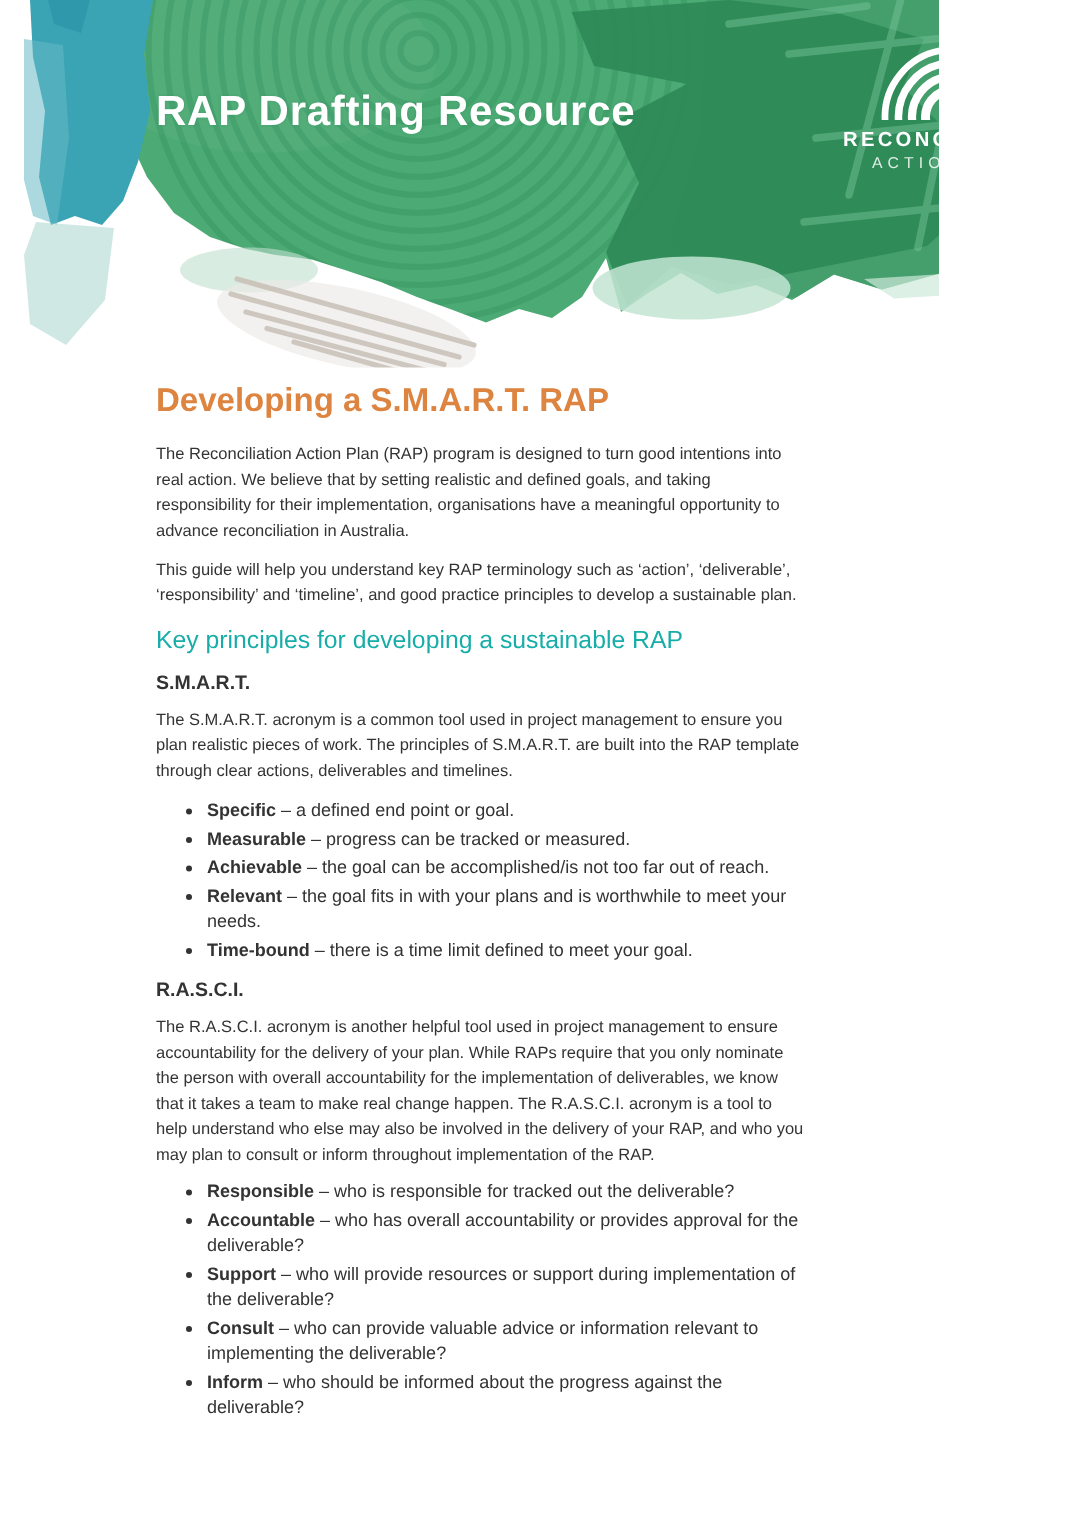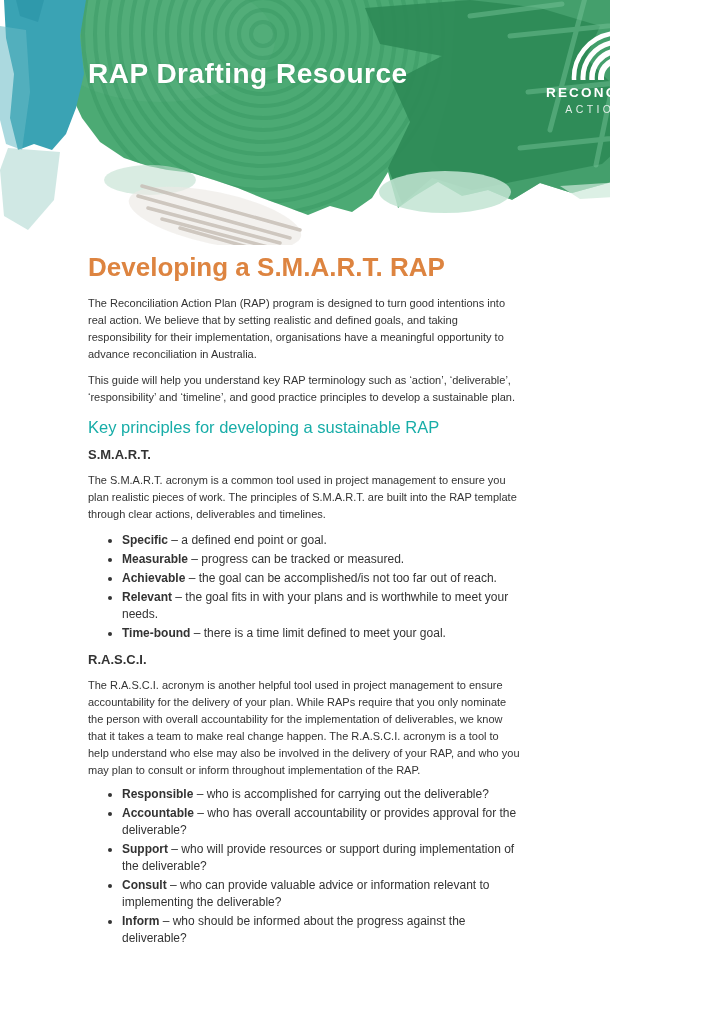--- a/index.html
+++ b/index.html
@@ -3,40 +3,41 @@
 <meta charset="utf-8">
 <style>
   html,body { margin:0; padding:0; background:#ffffff; }
   .page {
     position: relative;
     width: 610px; height: 1024px;
     background: #ffffff;
     overflow: hidden;
     font-family: "Liberation Sans", "DejaVu Sans", sans-serif;
     color: #333333;
+    padding-left: 16px;
   }
   
   .header { position: relative; width: 724px; height: 245px; }
   .header svg.art { position:absolute; left:0; top:0; display:block; }
   .banner-title {
     position: absolute; left: 88px; top: 58px;
     font-size: 28px; font-weight: bold; color: #ffffff;
     letter-spacing: 0.5px; white-space: nowrap;
     text-shadow: 0 0 2px rgba(40,120,80,0.25);
   }
   .logo { position: absolute; left: 540px; top: 22px; width: 158px; text-align: center; }
   .logo .arcs { display:block; margin: 0 auto 5px auto; }
   .logo-line1 { font-size: 13.5px; font-weight: bold; color:#ffffff; letter-spacing: 2.2px; white-space: nowrap; }
   .logo-line2 { font-size: 10.5px; color: rgba(255,255,255,0.85); letter-spacing: 3.4px; margin-top: 3px; white-space: nowrap; }
   
   .content { margin: 0 88px; }
   .content p { margin: 9px 0 0 0; font-size: 11px; line-height: 17px; }
   .content p.first { margin-top: 16px; }
   h1.doc {
-    margin: 10px 0 0 0; font-size: 26px; line-height: 24px;
+    margin: 10px 0 0 0; font-size: 22px; line-height: 24px;
     font-weight: bold; color: #DD8440;
   }
   h2.doc {
     margin: 11px 0 0 0; font-size: 16.5px; line-height: 20px;
     font-weight: normal; color: #18ADA8;
   }
   h3.doc { margin: 10px 0 0 0; font-size: 13px; line-height: 16px; font-weight: bold; color:#333333; }
   ul.doc { margin: 9px 0 0 0; padding: 0 0 0 34px; }
   ul.doc.second { margin-top: 7px; }
   ul.doc li { font-size: 12px; line-height: 17px; margin-bottom: 2px; }
@@ -158,21 +159,21 @@
       <li><span class="b">Achievable</span><span> – the goal can be accomplished/is not too far out of reach.</span></li>
       <li><span class="b">Relevant</span><span> – the goal fits in with your plans and is worthwhile to meet your needs.</span></li>
       <li><span class="b">Time-bound</span><span> – there is a time limit defined to meet your goal.</span></li>
     </ul>
 
     <h3 class="doc">R.A.S.C.I.</h3>
 
     <p>The R.A.S.C.I. acronym is another helpful tool used in project management to ensure accountability for the delivery of your plan. While RAPs require that you only nominate the person with overall accountability for the implementation of deliverables, we know that it takes a team to make real change happen. The R.A.S.C.I. acronym is a tool to help understand who else may also be involved in the delivery of your RAP, and who you may plan to consult or inform throughout implementation of the RAP.</p>
 
     <ul class="doc second">
-      <li><span class="b">Responsible</span><span> – who is accomplished for carrying out the deliverable?</span></li>
+      <li><span class="b">Responsible</span><span> – who is responsible for tracked out the deliverable?</span></li>
       <li><span class="b">Accountable</span><span> – who has overall accountability or provides approval for the deliverable?</span></li>
       <li><span class="b">Support</span><span> – who will provide resources or support during implementation of the deliverable?</span></li>
       <li><span class="b">Consult</span><span> – who can provide valuable advice or information relevant to implementing the deliverable?</span></li>
       <li><span class="b">Inform</span><span> – who should be informed about the progress against the deliverable?</span></li>
     </ul>
 
   </div>
 </div>
 
 </body></html>

